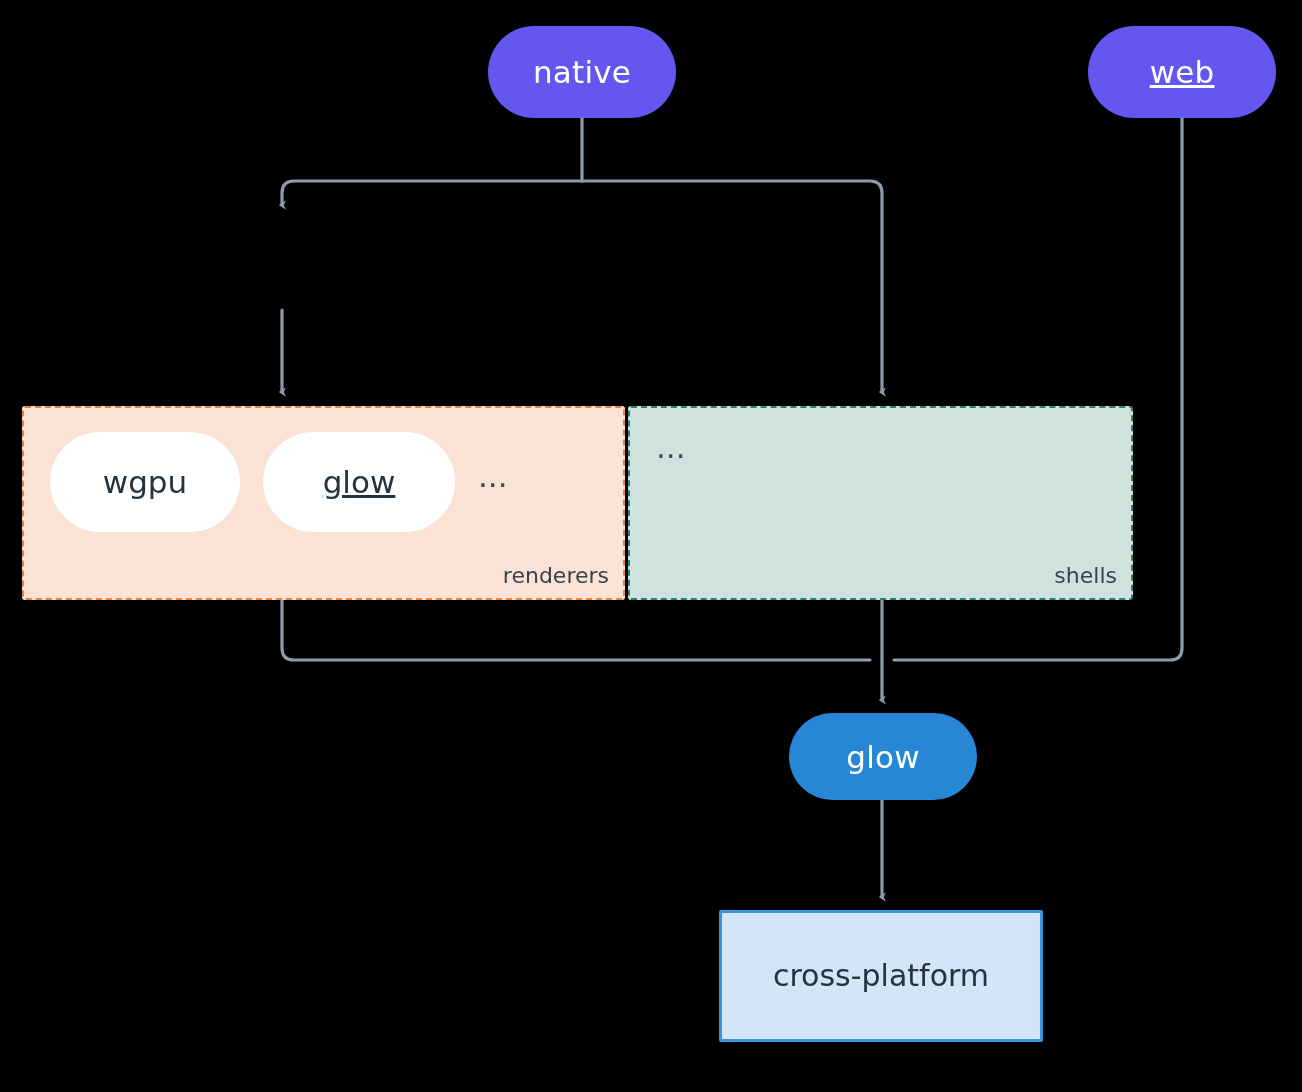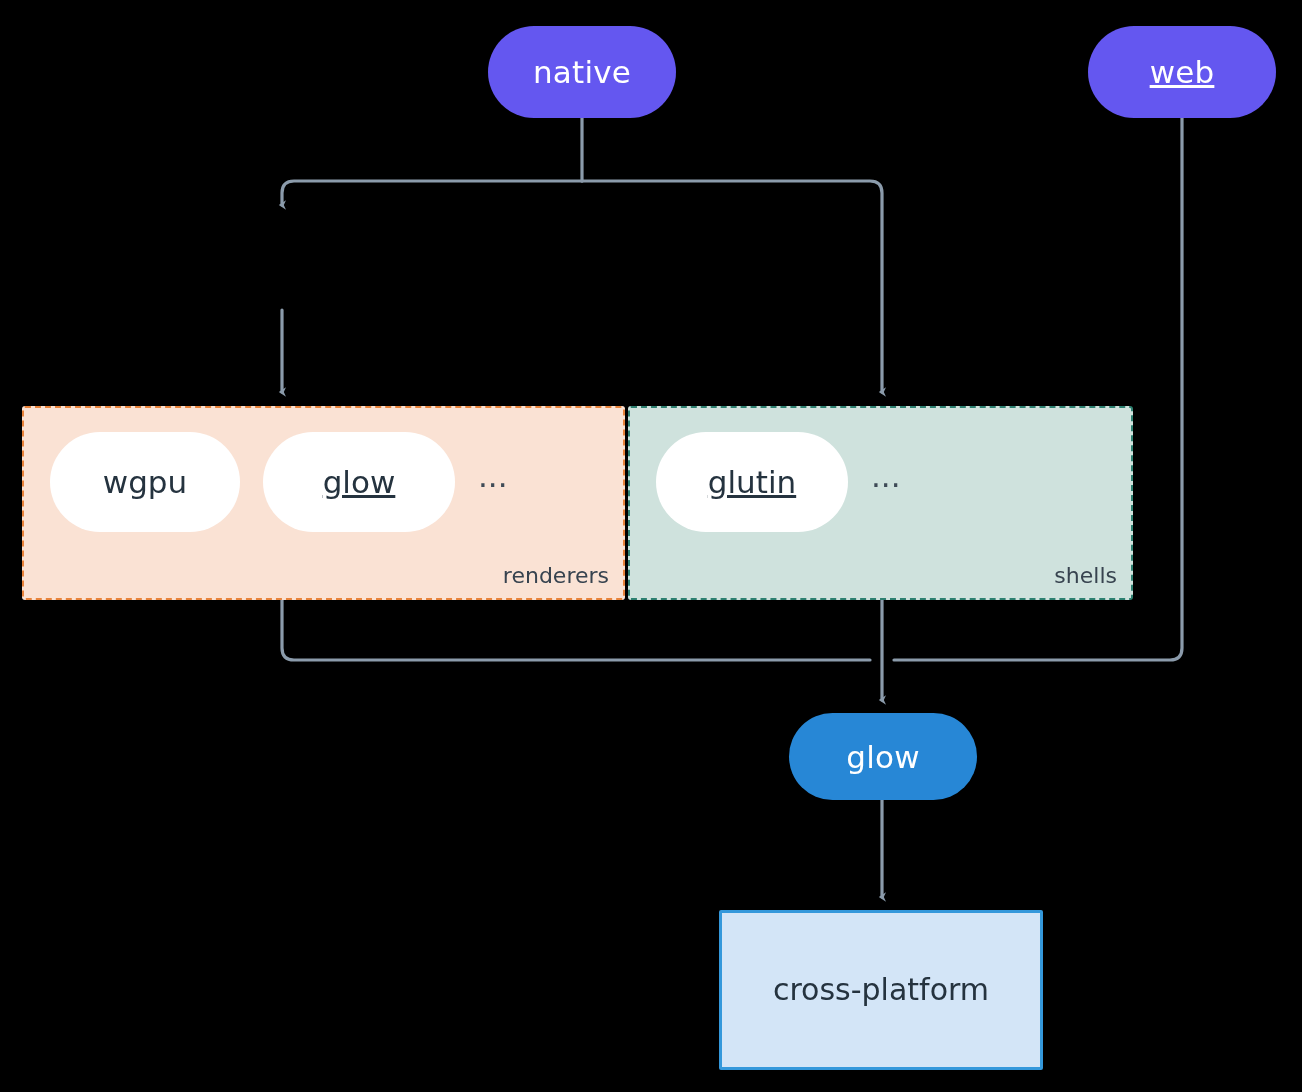--- a/index.html
+++ b/index.html
@@ -116,21 +116,21 @@
     position: absolute;
     right: 14px;
     bottom: 10px;
     font-size: 22px;
     color: #37434f;
     margin-top: 18px;
   }
 
   
   .node-application {
-    left: 719px; top: 910px; width: 324px; height: 160px;
+    left: 719px; top: 910px; width: 324px; height: 132px;
     background: #d3e5f7;
     border: 3px solid #3498db;
     border-radius: 2px;
     color: #25333f;
     font-size: 30px;
     line-height: 1.62;
     flex-direction: column;
     white-space: normal;
   }
   .app-line { display: block; }
@@ -184,23 +184,20 @@
       <div class="item-pill w-wider">
         <span>glow</span>
       </div>
       <div class="item-ellipsis">...</div>
     </div>
     <div class="group-label">renderers</div>
   </div>
 
   <div class="group-box group-shells">
     <div class="group-items">
-      <div class="item-pill w-wider">
-        <span>glutin</span>
-      </div>
       <div class="item-ellipsis">...</div>
     </div>
     <div class="group-label">shells</div>
   </div>
 
   <div class="node pill-node node-iced">
     <span>glow</span>
   </div>
 
   <div class="node node-application">

